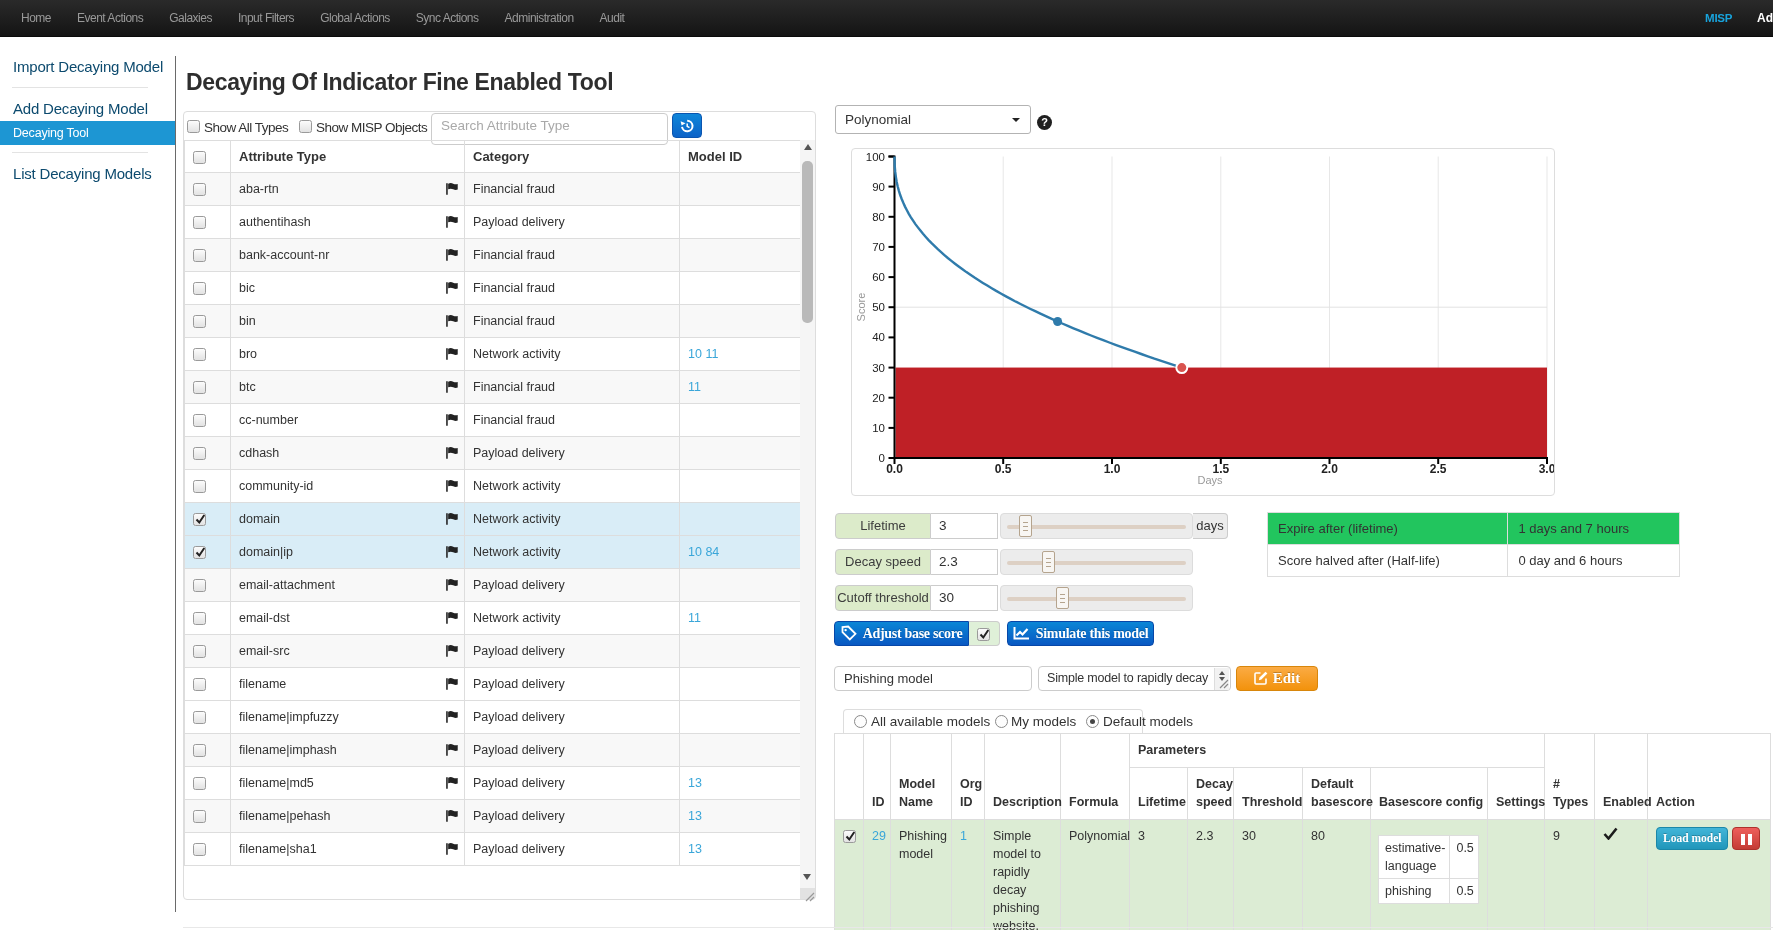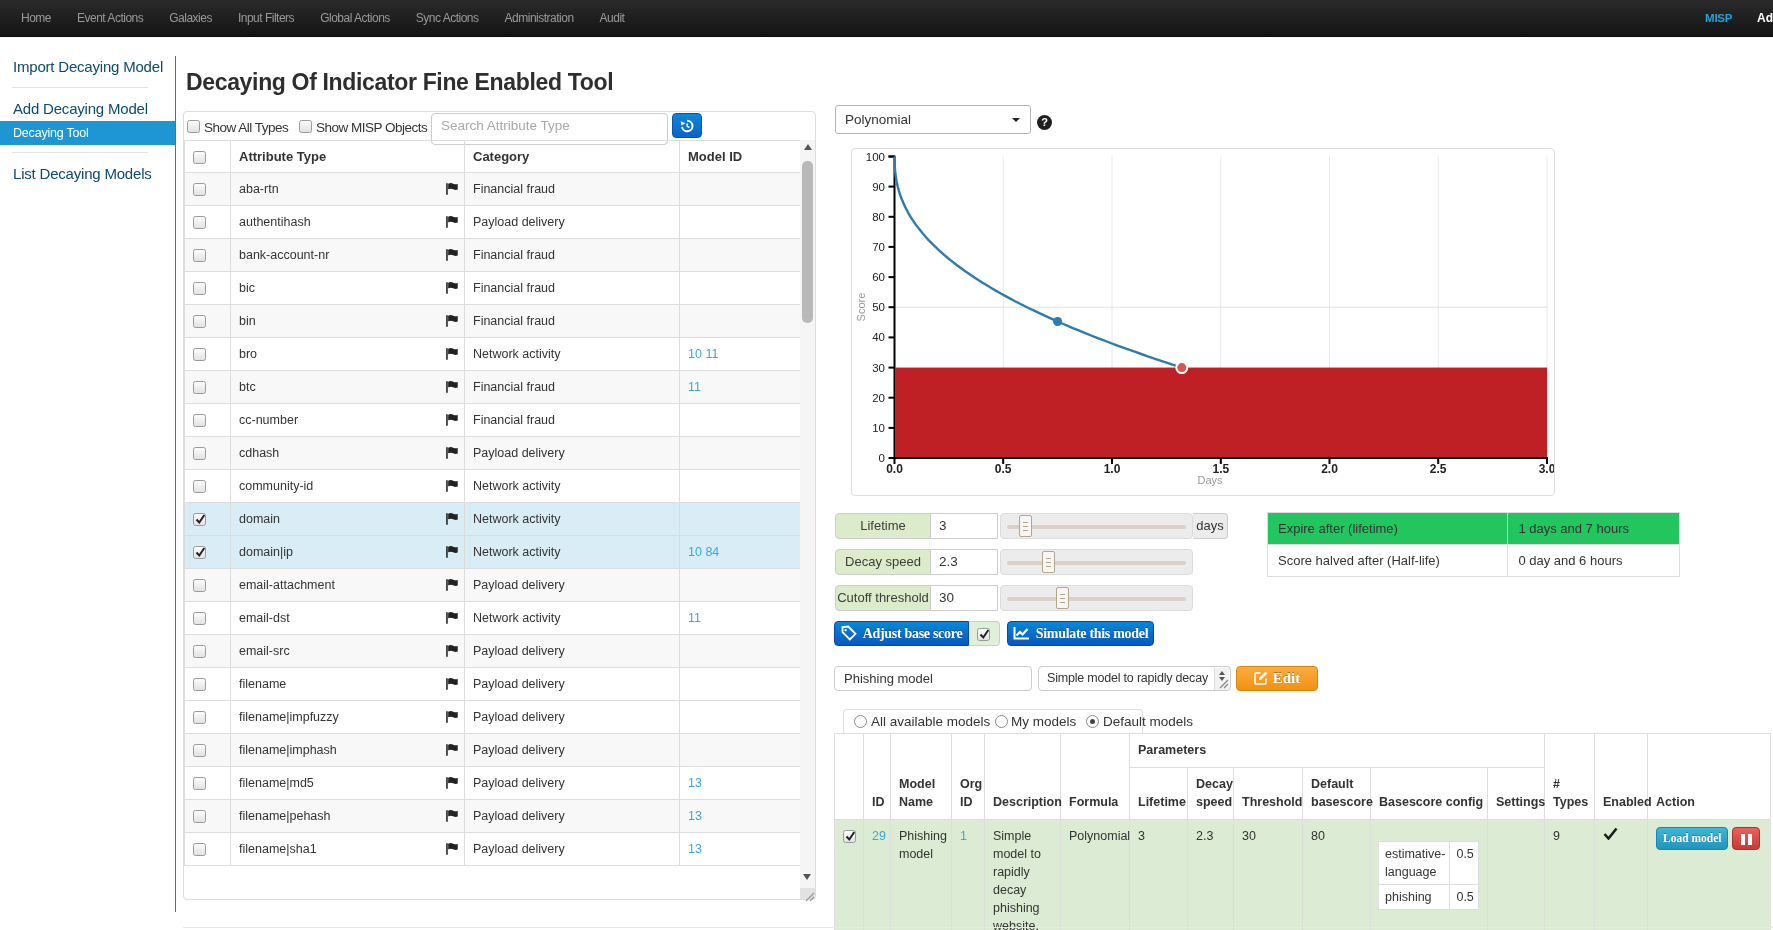--- a/index.html
+++ b/index.html
@@ -117,21 +117,21 @@
  background:#fdfdfd;vertical-align:-2px;position:relative}
 .rd.on:after{content:"";position:absolute;left:3px;top:3px;width:5px;height:5px;
  border-radius:50%;background:#444}
 
 #mtab{position:absolute;left:834px;top:733px;width:936px;border-collapse:collapse;
  table-layout:fixed;font-size:12.5px;color:#333}
 #mtab th,#mtab td{border:1px solid #ddd;padding:7px 4px 8px 8px;text-align:left;line-height:18px}
 #mtab th{font-weight:bold;vertical-align:bottom}
 #mtab td{background:#dcecd4;vertical-align:top}
 #mtab td a{color:#3aa6d9;text-decoration:none}
-#bst{border-collapse:collapse;background:#fff;width:99px;margin-top:14px}
+#bst{border-collapse:collapse;background:#fff;width:99px;margin-top:8px}
 #bst td{background:#fff;border:1px solid #ddd;padding:3px 4px 3px 6px;vertical-align:top}
 #lmb{display:inline-block;height:23px;padding:0 6px;border-radius:4px;color:#fff;
  font-family:"Liberation Serif",serif;font-weight:bold;font-size:11.5px;line-height:21px;
  background:linear-gradient(#41b5d8,#2196ba);border:1px solid #1b87a8;
  text-shadow:0 -1px 0 rgba(0,0,0,.25)}
 #pseb{display:inline-block;height:23px;width:28px;border-radius:4px;vertical-align:top;
  background:linear-gradient(#ee5f5b,#c43c35);border:1px solid #ad322c;margin-left:4px;text-align:center}
 #pseb i{display:inline-block;width:4px;height:11px;background:#fff;margin:6px 1.5px 0}
 #botline{position:absolute;left:183px;top:927px;width:1590px;height:1px;background:#e8e8e8}
 </style></head><body>

